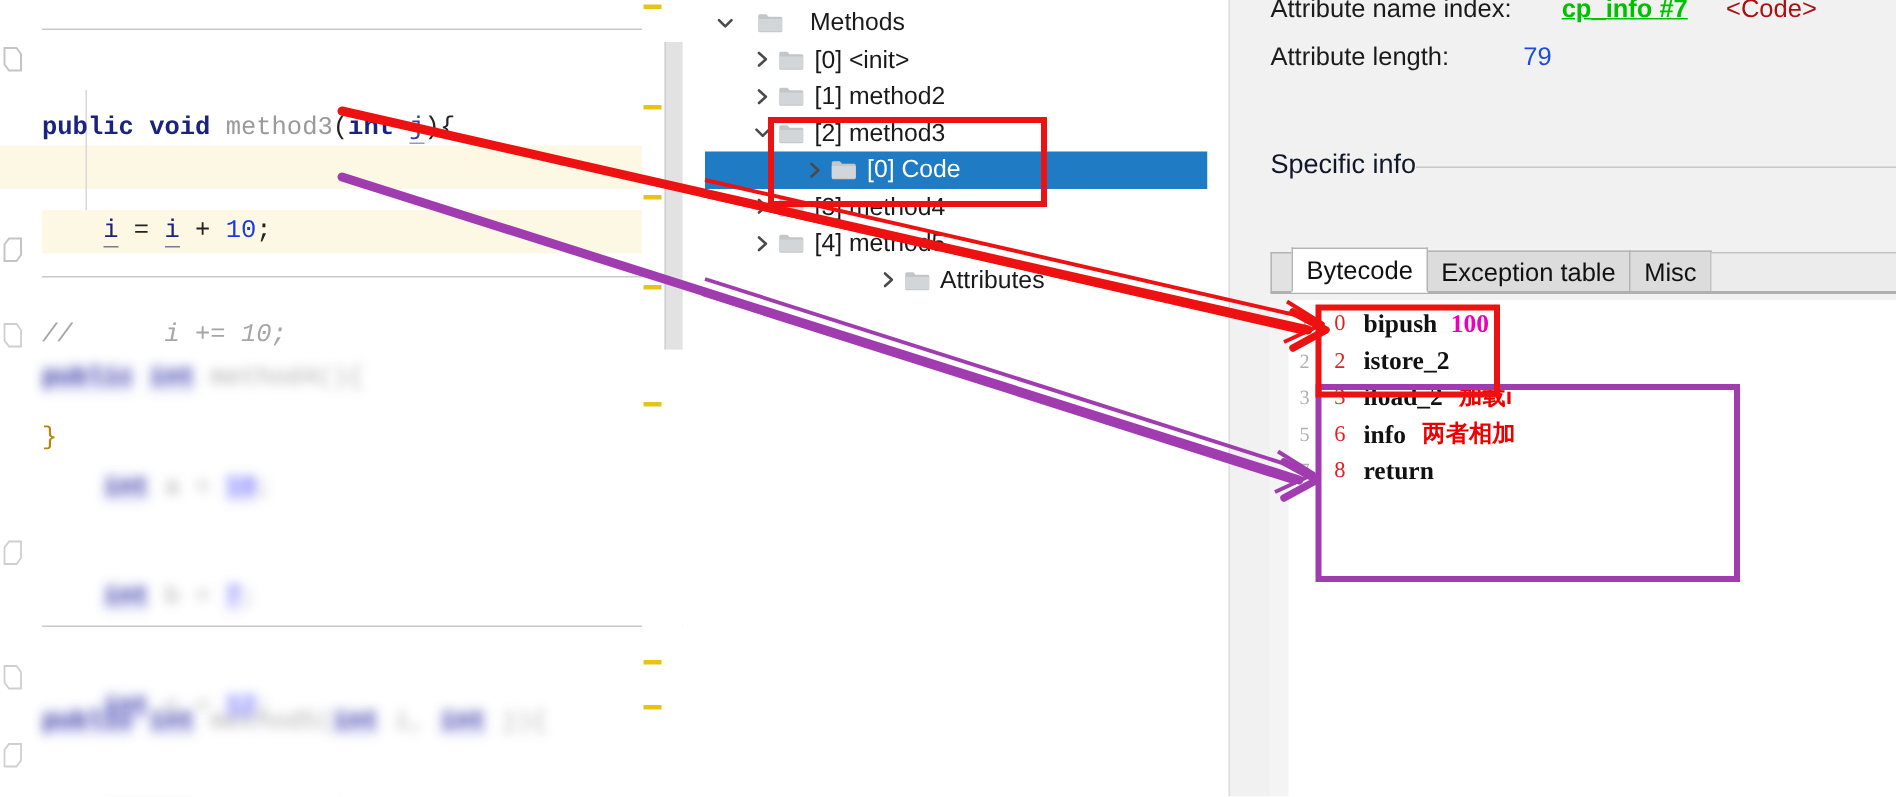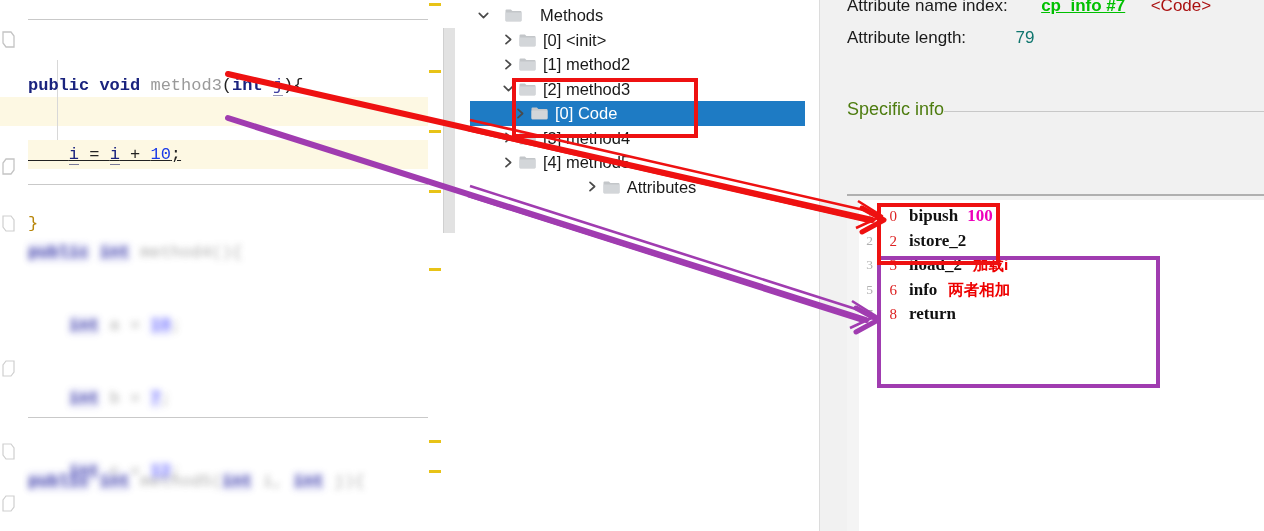--- a/index.html
+++ b/index.html
@@ -34,21 +34,21 @@
     height: 1px; background: #c9c9c9;
   }
   .code-block { position: absolute; left: 28px; top: 0; width: 400px; }
   .cline {
     height: 29px; line-height: 29px;
     font-family: "Liberation Mono", monospace;
     font-size: 17px; white-space: pre;
     color: #222;
     margin-top: 40px;
   }
-  .hl-line { background: #fdf8e3; text-decoration: underline; }
+  .hl-line { background: #fdf8e3; }
   .k   { color: #1a237e; font-weight: bold; }
   .mth { color: #9a9a9a; }
   .num { color: #1a3ae8; }
   .pn  { color: #222222; }
   .var { color: #1a237e; border-bottom: 1px solid #7a7a99; }
   .var-light { color: #4040a0; border-bottom: 1px solid #9a9ab8; }
   .cmt { color: #a6a6a6; font-style: italic; }
   .brace { color: #b8860b; }
   .indent-guide {
     position: absolute; width: 1px; background: #d8d8d8;
@@ -120,25 +120,25 @@
     overflow: hidden;
   }
   .attr-row {
     position: absolute; left: 27px;
     font-size: 17px; color: #1a1a1a;
     white-space: nowrap;
   }
   .attr-val-green {
     color: #00c000; text-decoration: underline; font-weight: 600;
   }
-  .attr-val-red { color: #0f766e; }
+  .attr-val-red { color: #1d4ed8; }
   .attr-val-dark { color: #aa1111; }
   .spec-title {
     position: absolute; left: 27px; top: 99px;
-    font-size: 18px; color: #4d7c0f;
+    font-size: 18px; color: #0f172a;
   }
   .spec-rule {
     position: absolute; left: 124px; top: 111px;
     height: 1px; width: 330px; background: #c8c8c8;
   }
 
   
   .tabbar {
     position: absolute; left: 27px; top: 165px;
     width: 417px; height: 30px;
@@ -269,20 +269,21 @@
       </div>
     </div>
 
     <div style="position:absolute;left:0;top:97px;width:455px;height:29px;background:#fdf8e3;"></div>
 
     <div class="indent-guide" style="left:57px;top:60px;height:94px;"></div>
 
     <div class="code-block" id="code-lines" style="top:31px;">
         <div class="cline"><span class="k">public</span><span class="pn"> </span><span class="k">void</span><span class="pn"> </span><span class="mth">method3</span><span class="pn">(</span><span class="k">int</span><span class="pn"> </span><span class="var-light">j</span><span class="pn">)</span><span class="pn">{</span></div>
         <div class="cline hl-line"><span class="pn">    </span><span class="var">i</span><span class="pn"> = </span><span class="var">i</span><span class="pn"> + </span><span class="num">10</span><span class="pn">;</span></div>
+        <div class="cline"><span class="cmt">//</span><span class="cmt">      i += 10;</span></div>
         <div class="cline"><span class="brace">}</span></div>
       </div>
 
     <div class="blur-block" style="top:196px;" id="blur1"><div class="cline"><span class="b-kw">public</span><span class="b-id"> </span><span class="b-kw">int</span><span class="b-id"> method4(){</span></div><div class="cline"><span class="b-id">    </span><span class="b-kw">int</span><span class="b-id"> a = </span><span class="b-num">10</span><span class="b-id">;</span></div><div class="cline"><span class="b-id">    </span><span class="b-kw">int</span><span class="b-id"> b = </span><span class="b-num">7</span><span class="b-id">;</span></div><div class="cline"><span class="b-id">    </span><span class="b-kw">int</span><span class="b-id"> c = </span><span class="b-num">12</span><span class="b-id">;</span></div><div class="cline"><span class="b-id">    </span><span class="b-kw">return</span><span class="b-id"> (a + b) * c;</span></div><div class="cline"><span class="b-id">}</span></div></div>
 
     <div class="blur-block" style="top:425px;" id="blur2"><div class="cline"><span class="b-kw">public</span><span class="b-id"> </span><span class="b-kw">int</span><span class="b-id"> method5(</span><span class="b-kw">int</span><span class="b-id"> i, </span><span class="b-kw">int</span><span class="b-id"> j){</span></div><div class="cline"><span class="b-id">    </span><span class="b-kw">return</span><span class="b-id"> ((i * j - </span><span class="b-num">2</span><span class="b-id">) &amp; (i + j));</span></div><div class="cline"><span class="b-id">}</span></div></div>
 
     <div class="ed-markbar" id="markbar">
         <div class="mark" style="top: 3px;"></div>
         <div class="mark" style="top: 70px;"></div>
@@ -349,21 +350,21 @@
             </svg>
           </span>
           <span class="folder">
             <svg width="17" height="14" viewBox="0 0 17 14">
               <path d="M0.5 2.5 a1 1 0 0 1 1-1 h4.4 l1.5 1.6 h8.1 a1 1 0 0 1 1 1 v8.4 a1 1 0 0 1 -1 1 h-14 a1 1 0 0 1 -1 -1 z" fill="#c3c6c9"></path>
               <path d="M0.5 4.6 h16 v7.3 a1 1 0 0 1 -1 1 h-14 a1 1 0 0 1 -1 -1 z" fill="#d3d6d9"></path>
             </svg>
           </span>
           <span class="tlabel">[2] method3</span>
         </div>
-        <div class="tnode sel" style="padding-left: 44px;">
+        <div class="tnode sel" style="padding-left: 67px;">
           <span class="chev">
             <svg width="13" height="13" viewBox="0 0 13 13">
               <path d="M4 2.3 L8.6 6.5 L4 10.7" fill="none" stroke="currentColor" stroke-width="1.7" stroke-linecap="round" stroke-linejoin="round"></path>
             </svg>
           </span>
           <span class="folder">
             <svg width="17" height="14" viewBox="0 0 17 14">
               <path d="M0.5 2.5 a1 1 0 0 1 1-1 h4.4 l1.5 1.6 h8.1 a1 1 0 0 1 1 1 v8.4 a1 1 0 0 1 -1 1 h-14 a1 1 0 0 1 -1 -1 z" fill="#c3c6c9"></path>
               <path d="M0.5 4.6 h16 v7.3 a1 1 0 0 1 -1 1 h-14 a1 1 0 0 1 -1 -1 z" fill="#d3d6d9"></path>
             </svg>
@@ -430,20 +431,29 @@
 
     <div class="attr-row" style="top:28px;">
       <span>Attribute length:</span>
       <span style="display:inline-block;width:40px;"></span>
       <span class="attr-val-red">79</span>
     </div>
 
     <div class="spec-title">Specific info</div>
     <div class="spec-rule"></div>
 
+    <div class="tabbar">
+      <div class="tab-stub"></div>
+      <div id="tabs-host">
+          <div class="tab active" style="left: 14px;">Bytecode</div>
+          <div class="tab" style="left: 103.891px;">Exception table</div>
+          <div class="tab" style="left: 239.141px;">Misc</div>
+          <div class="tab-filler" style="left: 293.094px; width: 123.906px;"></div>
+        </div>
+    </div>
     <div class="tabbar-base"></div>
 
     <div class="bc-area">
       <div class="bc-gutter"></div>
       <div id="bc-rows" style="position:absolute;left:0;top:4px;width:417px;">
           <div class="bc-row"><span class="bc-ln">1</span><span class="bc-off">0</span><span class="bc-op">bipush</span><span class="bc-arg">100</span></div>
           <div class="bc-row"><span class="bc-ln">2</span><span class="bc-off">2</span><span class="bc-op">istore_2</span></div>
           <div class="bc-row"><span class="bc-ln">3</span><span class="bc-off">3</span><span class="bc-op">iload_2</span><span class="bc-note">加载i</span></div>
           <div class="bc-row"><span class="bc-ln">5</span><span class="bc-off">6</span><span class="bc-op">info</span><span class="bc-note">两者相加</span></div>
           <div class="bc-row"><span class="bc-ln">7</span><span class="bc-off">8</span><span class="bc-op">return</span></div>

